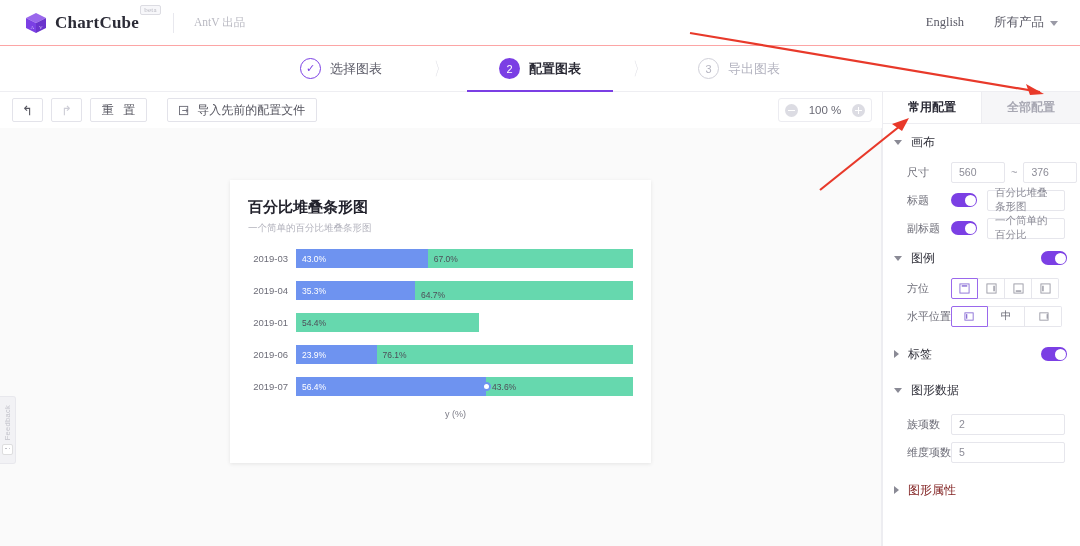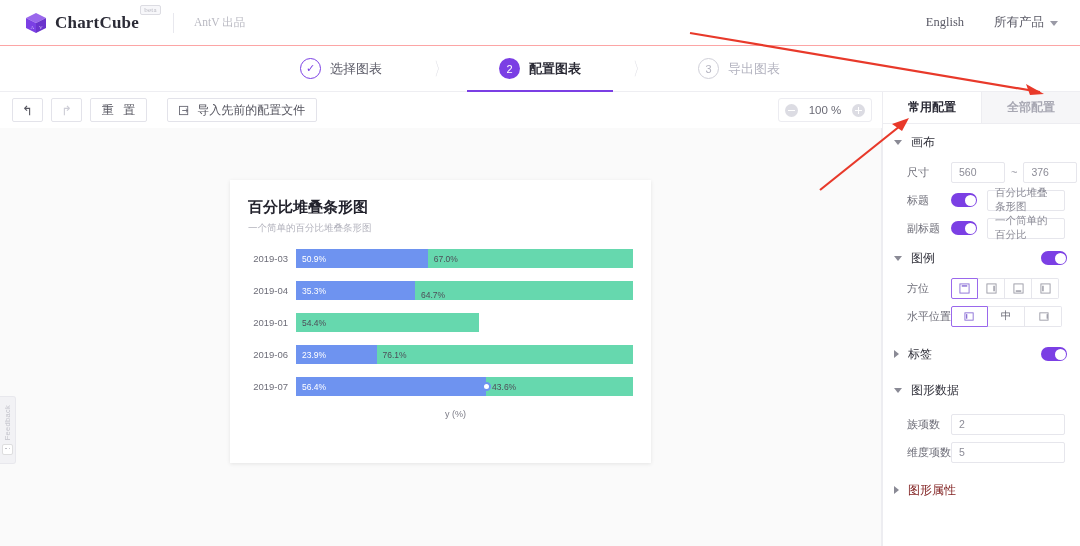--- a/index.html
+++ b/index.html
@@ -306,21 +306,21 @@
   <div class="chart-card">
     <div class="chart-title">百分比堆叠条形图</div>
     <div class="chart-sub">一个简单的百分比堆叠条形图</div>
 
 
     <div class="rows" id="bar-rows">
         <div class="bar-row">
           <span class="bar-cat">2019-03</span>
           <div class="bar-track">
             <div class="seg seg-a" style="width: 131.736px; background: rgb(110, 147, 240);">
-              <span class="seg-label">50.9%</span>
+              <span class="seg-label">43.0%</span>
             </div>
             <div class="seg seg-b" style="width: 205.264px; background: rgb(102, 216, 174);">
               <span class="seg-label">67.0%</span>
             </div>
           </div>
         </div>
         <div class="bar-row">
           <span class="bar-cat">2019-04</span>
           <div class="bar-track">
             <div class="seg seg-a" style="width: 118.961px; background: rgb(110, 147, 240);">

